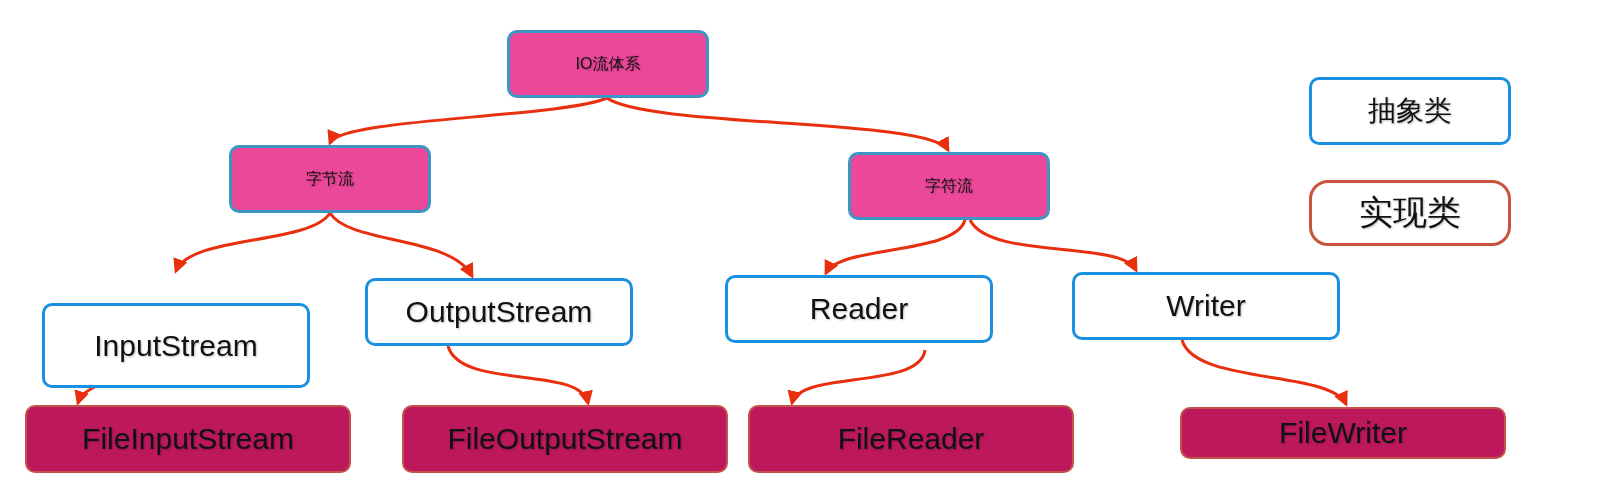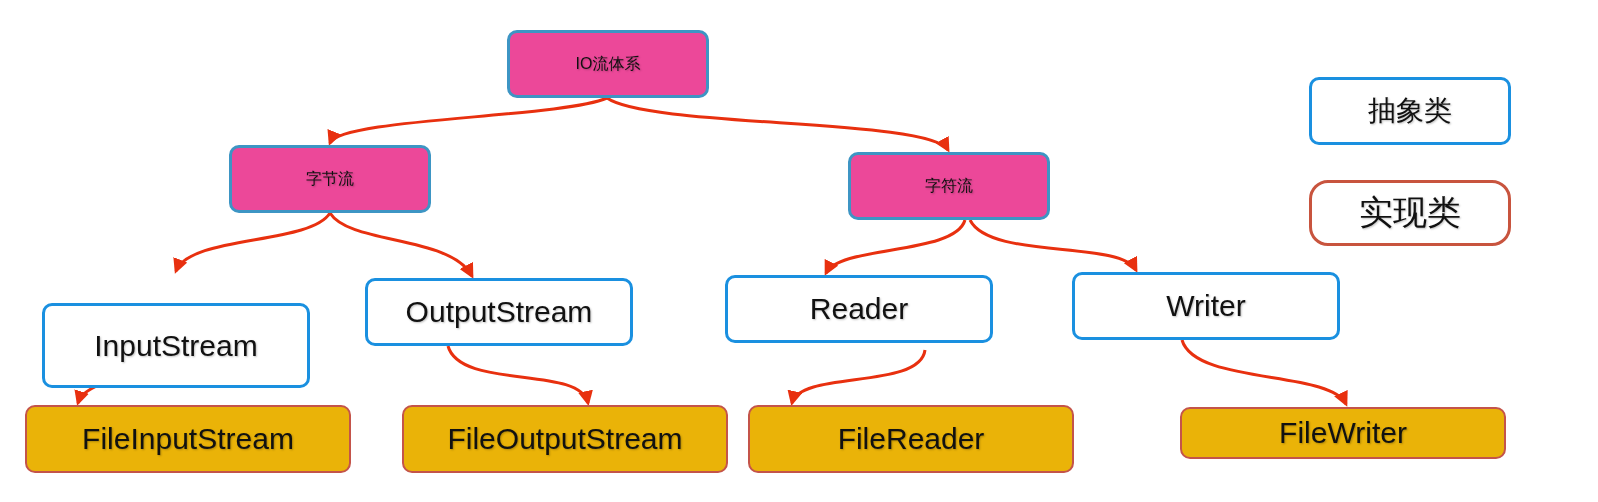--- a/index.html
+++ b/index.html
@@ -4,21 +4,21 @@
 <style>
   html, body { margin: 0; padding: 0; background: #ffffff; }
   body { width: 1598px; height: 502px; position: relative; overflow: hidden;
          font-family: "Liberation Sans", "DejaVu Sans", sans-serif; }
   #edges { position: absolute; left: 0; top: 0; width: 1598px; height: 502px; }
   .node { position: absolute; box-sizing: border-box; display: flex;
           align-items: center; justify-content: center; border-radius: 10px;
           color: #111; text-shadow: 1px 1px 2px rgba(0,0,0,0.25); white-space: nowrap; }
   .node.cat { border: 3px solid #3d95c4; background: #ec4899; font-size: 16px; align-items: center; }
   .node.abstract { border: 3px solid #1a90e0; background: #fff; font-size: 30px; }
-  .node.impl { border: 2px solid #c4544a; background: #eab308; font-size: 30px; }
+  .node.impl { border: 2px solid #c4544a; background: #be185d; font-size: 30px; }
   .legend { position: absolute; box-sizing: border-box; display: flex; align-items: center;
             justify-content: center; border-radius: 10px; background: #fff; color: #111;
             text-shadow: 1px 1px 2px rgba(0,0,0,0.25); }
   .legend.abs { border: 3px solid #1a90e0; font-size: 28px; }
   .legend.imp { border: 3px solid #c8543e; font-size: 34px; }
 </style>
 </head>
 <body>
 
 <svg id="edges" xmlns="http://www.w3.org/2000/svg">

